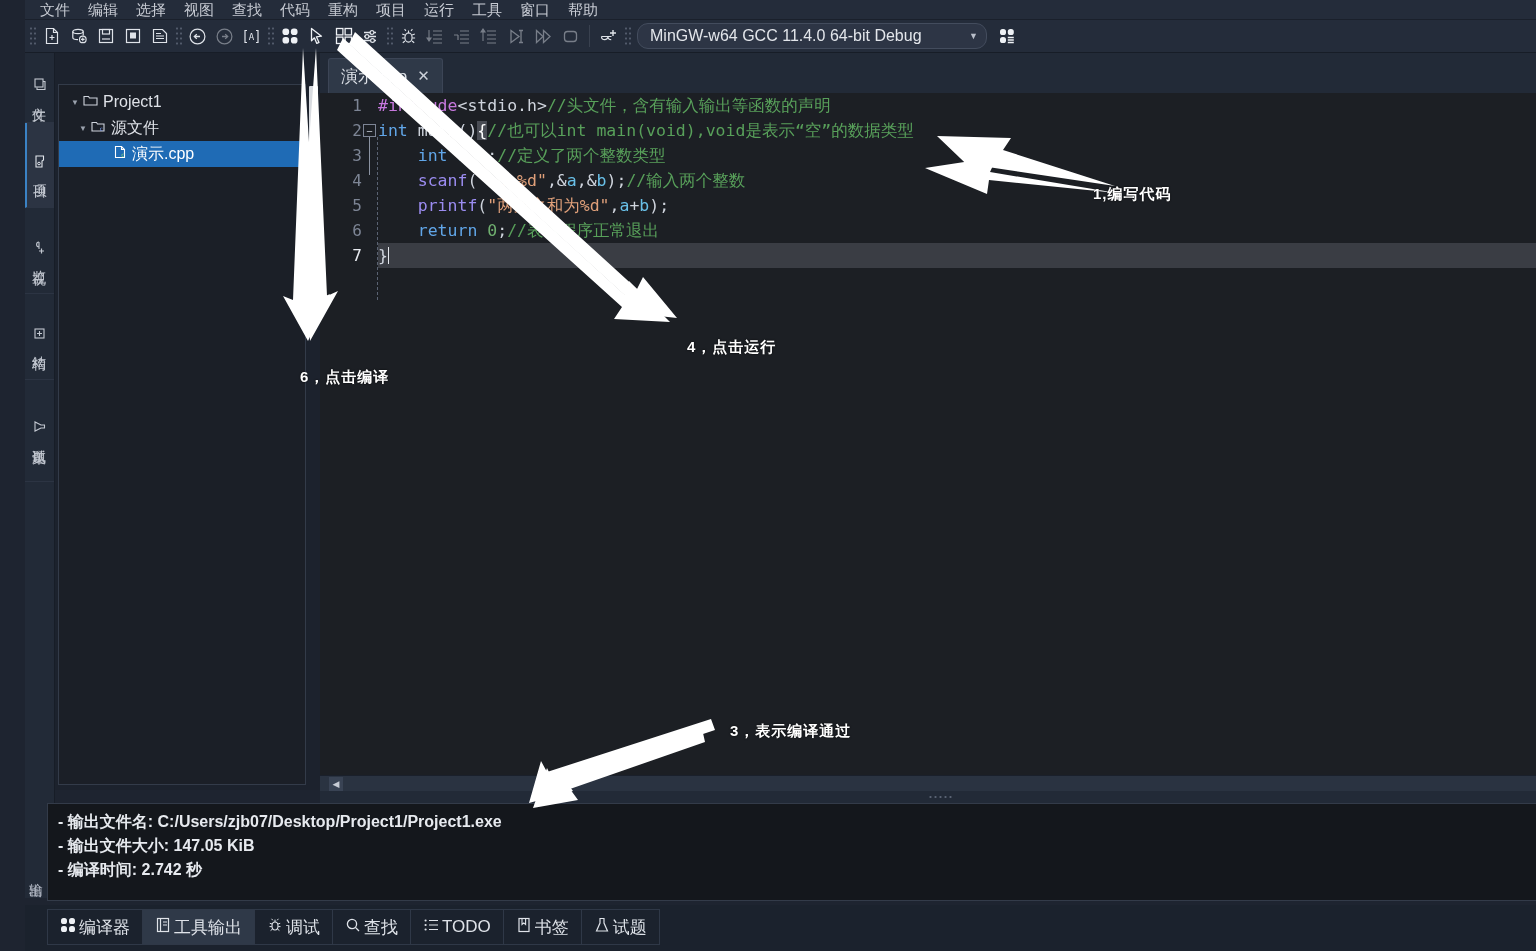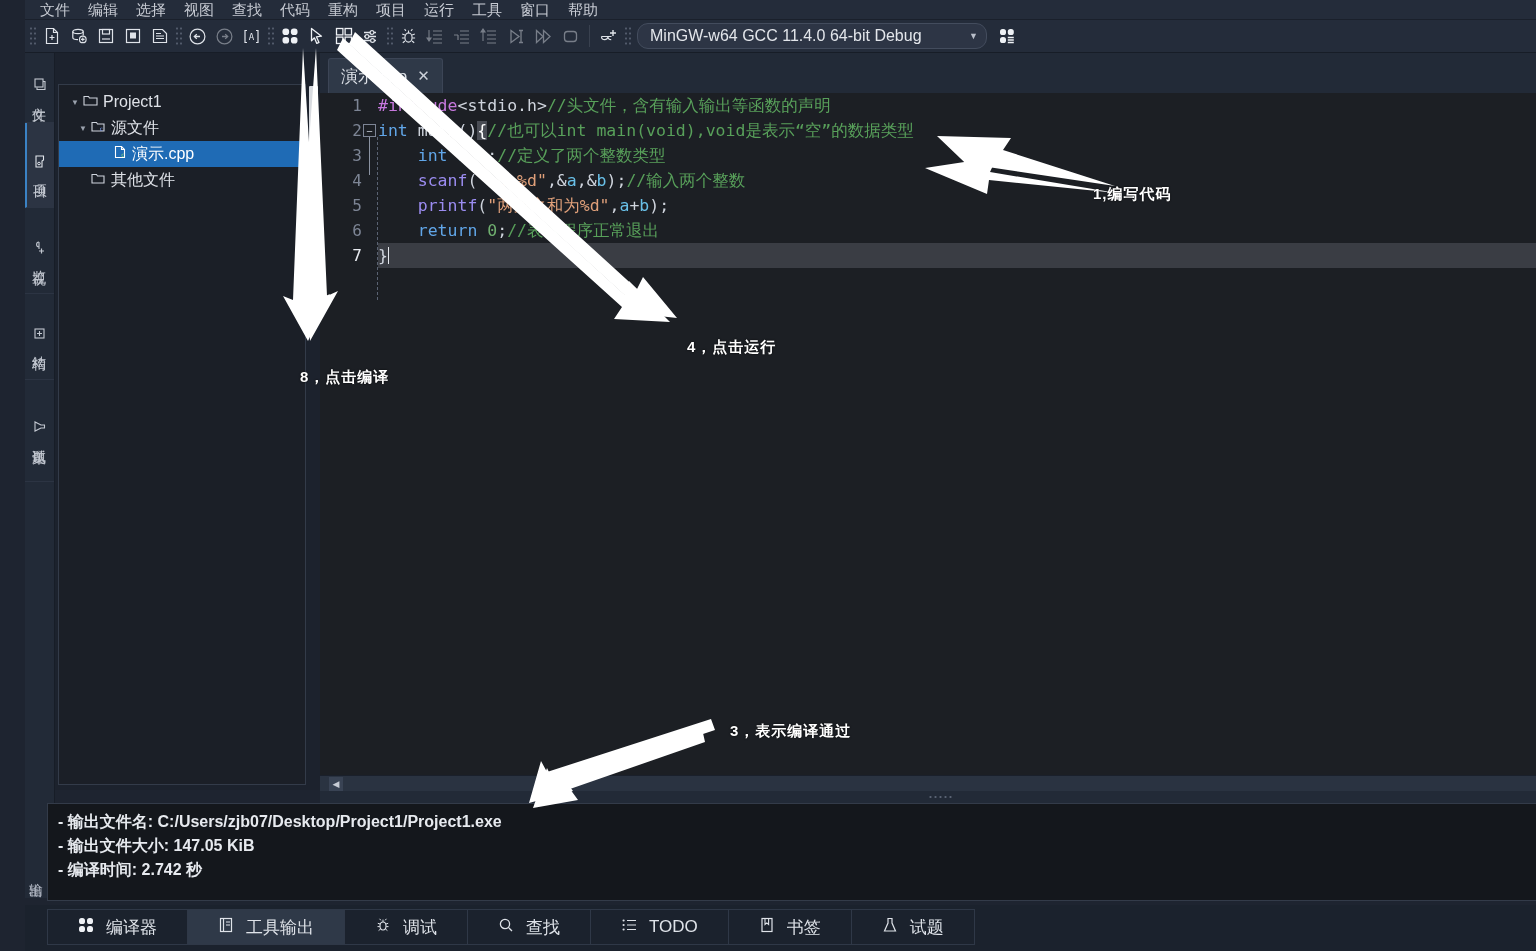--- a/index.html
+++ b/index.html
@@ -176,21 +176,21 @@
   }
   .outline{font-size:16px;color:#e7eaef;line-height:24px;white-space:nowrap;font-weight:bold;}
 
   
   .bottombar{
     position:absolute;left:0;top:905px;width:1536px;height:46px;
     background:#1b222d;box-sizing:border-box;display:flex;align-items:flex-start;
     padding-left:22px;padding-top:4px;
   }
   .btab{
-    height:36px;display:flex;align-items:center;gap:12px;padding:0 30px;
+    height:36px;display:flex;align-items:center;gap:3px;padding:0 12px;
     font-size:17px;color:#dfe3e9;border:1px solid #2f3847;border-left:none;
     background:#1b222d;cursor:pointer;box-sizing:border-box;
   }
   .btab:first-child{border-left:1px solid #2f3847;}
   .btab.active{background:#2f3948;}
 
   
   .anno-svg{position:absolute;left:0;top:0;width:1536px;height:951px;pointer-events:none;}
   .anno-label{
     position:absolute;color:#ffffff;font-weight:bold;font-size:15px;
@@ -460,28 +460,20 @@
         <span>
           <svg width="14" height="14" viewBox="0 0 14 14">
               <path d="M2.5 1.5h6l3 3v8h-9z" fill="none" stroke="#ffffff" stroke-width="1.1"></path>
               <path d="M8.5 1.5v3h3" fill="none" stroke="#ffffff" stroke-width="1.1"></path>
               <text x="8" y="12" font-size="6" fill="#7ad97a" font-family="monospace">c</text>
             </svg>
         </span>
         <span class="tname">演示.cpp</span>
       </div>
 
-      <div class="tnode" style="padding-left:32px;">
-        <span>
-          <svg width="15" height="13" viewBox="0 0 15 13">
-              <path d="M1 2.5h4.5l1 1.5H13V11H1z" fill="none" stroke="#cfd4dd" stroke-width="1.1"></path>
-            </svg>
-        </span>
-        <span class="tname">其他文件</span>
-      </div>
     </div>
 
     <div class="explorer-scroll">
       <div class="thumb"></div>
     </div>
   </div>
 
   <div class="tabstrip">
     <div class="etab">
       <span>演示.cpp</span>
@@ -622,17 +614,17 @@
       <path d="M330 32 L612 289 L618 277 L652 318 L597 312 L606 301 L324 44 Z"></path>
     </g>
 
     <g fill="#ffffff">
       <path d="M690 730 L540 780 L548 791 L504 803 L516 761 L522 772 L686 719 Z"></path>
       <path d="M680 742 L545 789 L553 800 L508 808 L522 768 L528 780 L678 733 Z"></path>
     </g>
   </svg>
 
   <div class="anno-label" style="left:1068px;top:185px;">1,编写代码</div>
-  <div class="anno-label" style="left:275px;top:368px;">8，点击编译</div>
+  <div class="anno-label" style="left:275px;top:368px;">6，点击编译</div>
   <div class="anno-label" style="left:705px;top:722px;">3，表示编译通过</div>
   <div class="anno-label" style="left:662px;top:338px;">4，点击运行</div>
 
 </div>
 
 </body></html>

